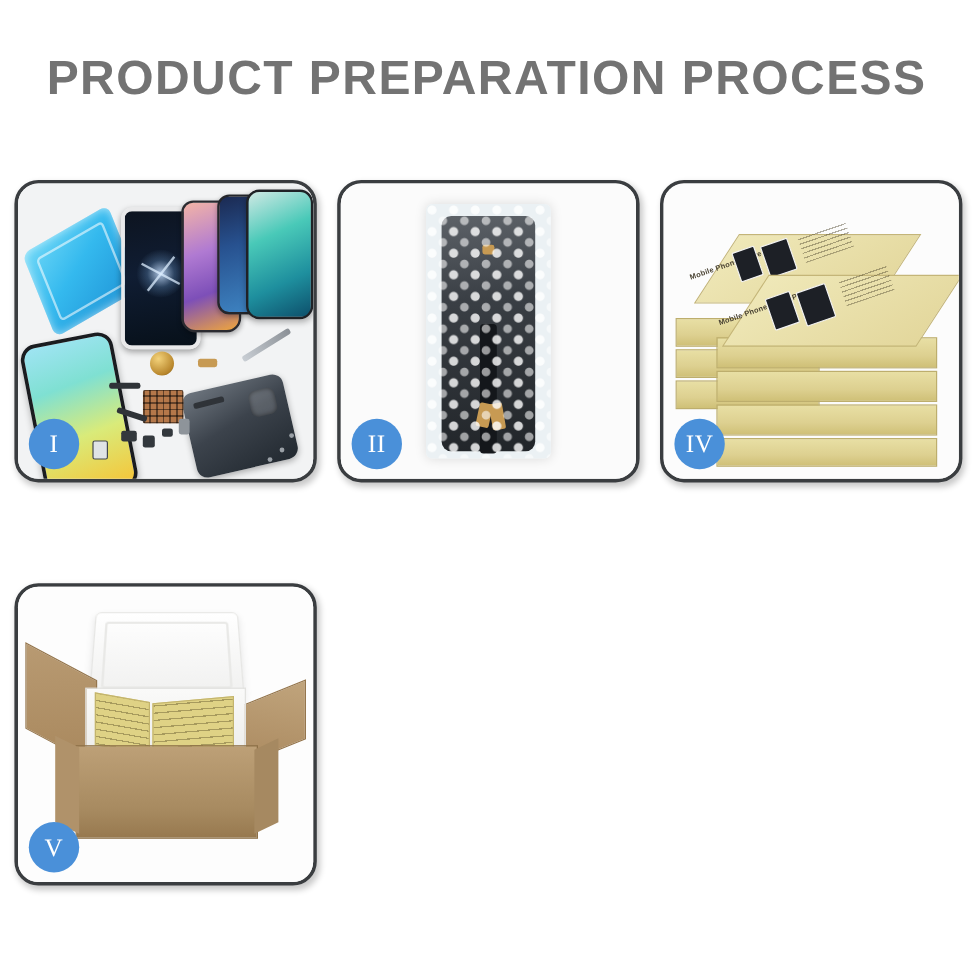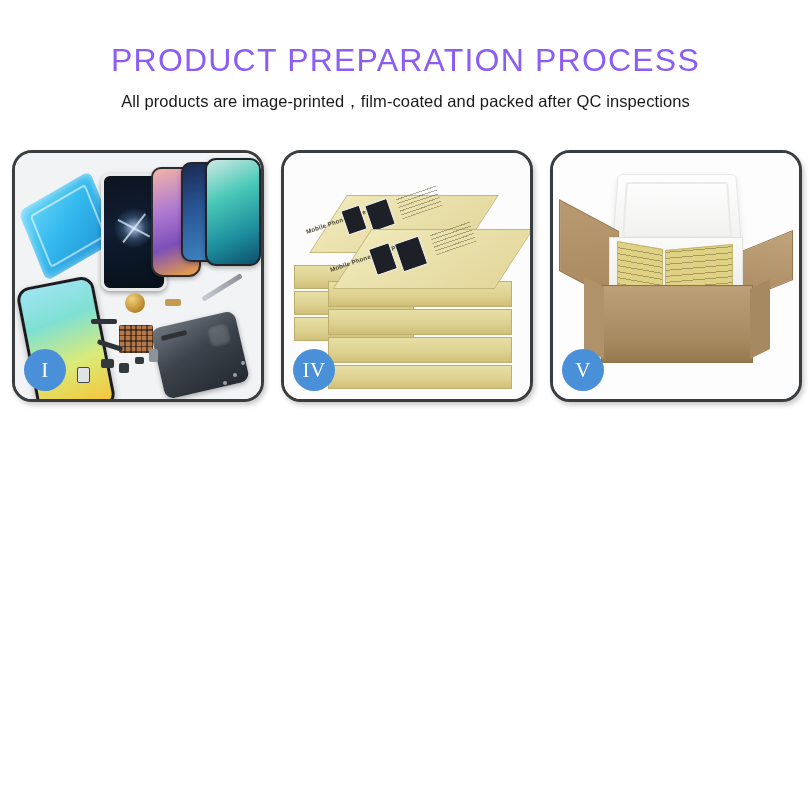--- a/index.html
+++ b/index.html
@@ -14,24 +14,24 @@
     overflow: hidden;
     position: relative;
   }
 
   
   .header {
     padding-top: 44px;
     text-align: center;
   }
   .main-title {
-    font-size: 32px;
+    font-size: 40px;
     letter-spacing: 1.2px;
-    font-weight: 400;
-    color: #8b5cf6;
+    font-weight: 700;
+    color: #737373;
     line-height: 1.05;
     margin: 0;
     font-family: "Liberation Sans", sans-serif;
   }
   .sub-title {
     font-size: 16.5px;
     color: #1a1a1a;
     margin: 13px 0 0 0;
     font-weight: 400;
     letter-spacing: .1px;
@@ -403,21 +403,20 @@
     position:absolute; background: rgba(150,122,82,.85);
   }
   .tape6-a { left:44px; top:98px; width:22px; height:20px; }
   .tape6-b { left:48px; top:170px; width:22px; height:18px; }
 </style>
 </head>
 <body>
 
 <div class="header">
   <h1 class="main-title">PRODUCT PREPARATION PROCESS</h1>
-  <p class="sub-title">All products are image-printed，film-coated and packed after QC inspections</p>
 </div>
 
 <div class="grid">
 
   <div class="panel">
     <div class="panel-inner p1">
       <div class="scr-protector"></div>
       <div class="phone-black">
         <div class="crack"></div>
       </div>
@@ -438,20 +437,34 @@
       <div class="tiny-part" style="left:134px; top:196px; width:9px;height:13px;background:#8e949a;"></div>
       <div class="tiny-part" style="left:150px; top:146px; width:16px;height:7px;background:#c79a53;"></div>
       <div class="tweezer"></div>
       <div class="screw" style="right:24px; bottom:22px;"></div>
       <div class="screw" style="right:34px; bottom:14px;"></div>
       <div class="screw" style="right:16px; bottom:34px;"></div>
     </div>
     <div class="badge">I</div>
   </div>
 
+  <div class="panel">
+    <div class="panel-inner p2">
+      <div class="bubble-bag">
+        <div class="bag-screen">
+          <div class="bag-strip"></div>
+          <div class="bag-gold-1"></div>
+          <div class="bag-gold-2"></div>
+          <div class="bag-gold-3"></div>
+        </div>
+        <div class="bubbles"></div>
+      </div>
+    </div>
+    <div class="badge">II</div>
+  </div>
 
 
   <div class="panel">
     <div class="panel-inner p4">
       <div class="stack">
 
         <div class="sbox" style="left:2px; top:96px; width:118px; height:22px;"></div>
         <div class="sbox" style="left:2px; top:122px; width:118px; height:22px;"></div>
         <div class="sbox" style="left:2px; top:148px; width:118px; height:22px;"></div>
 

